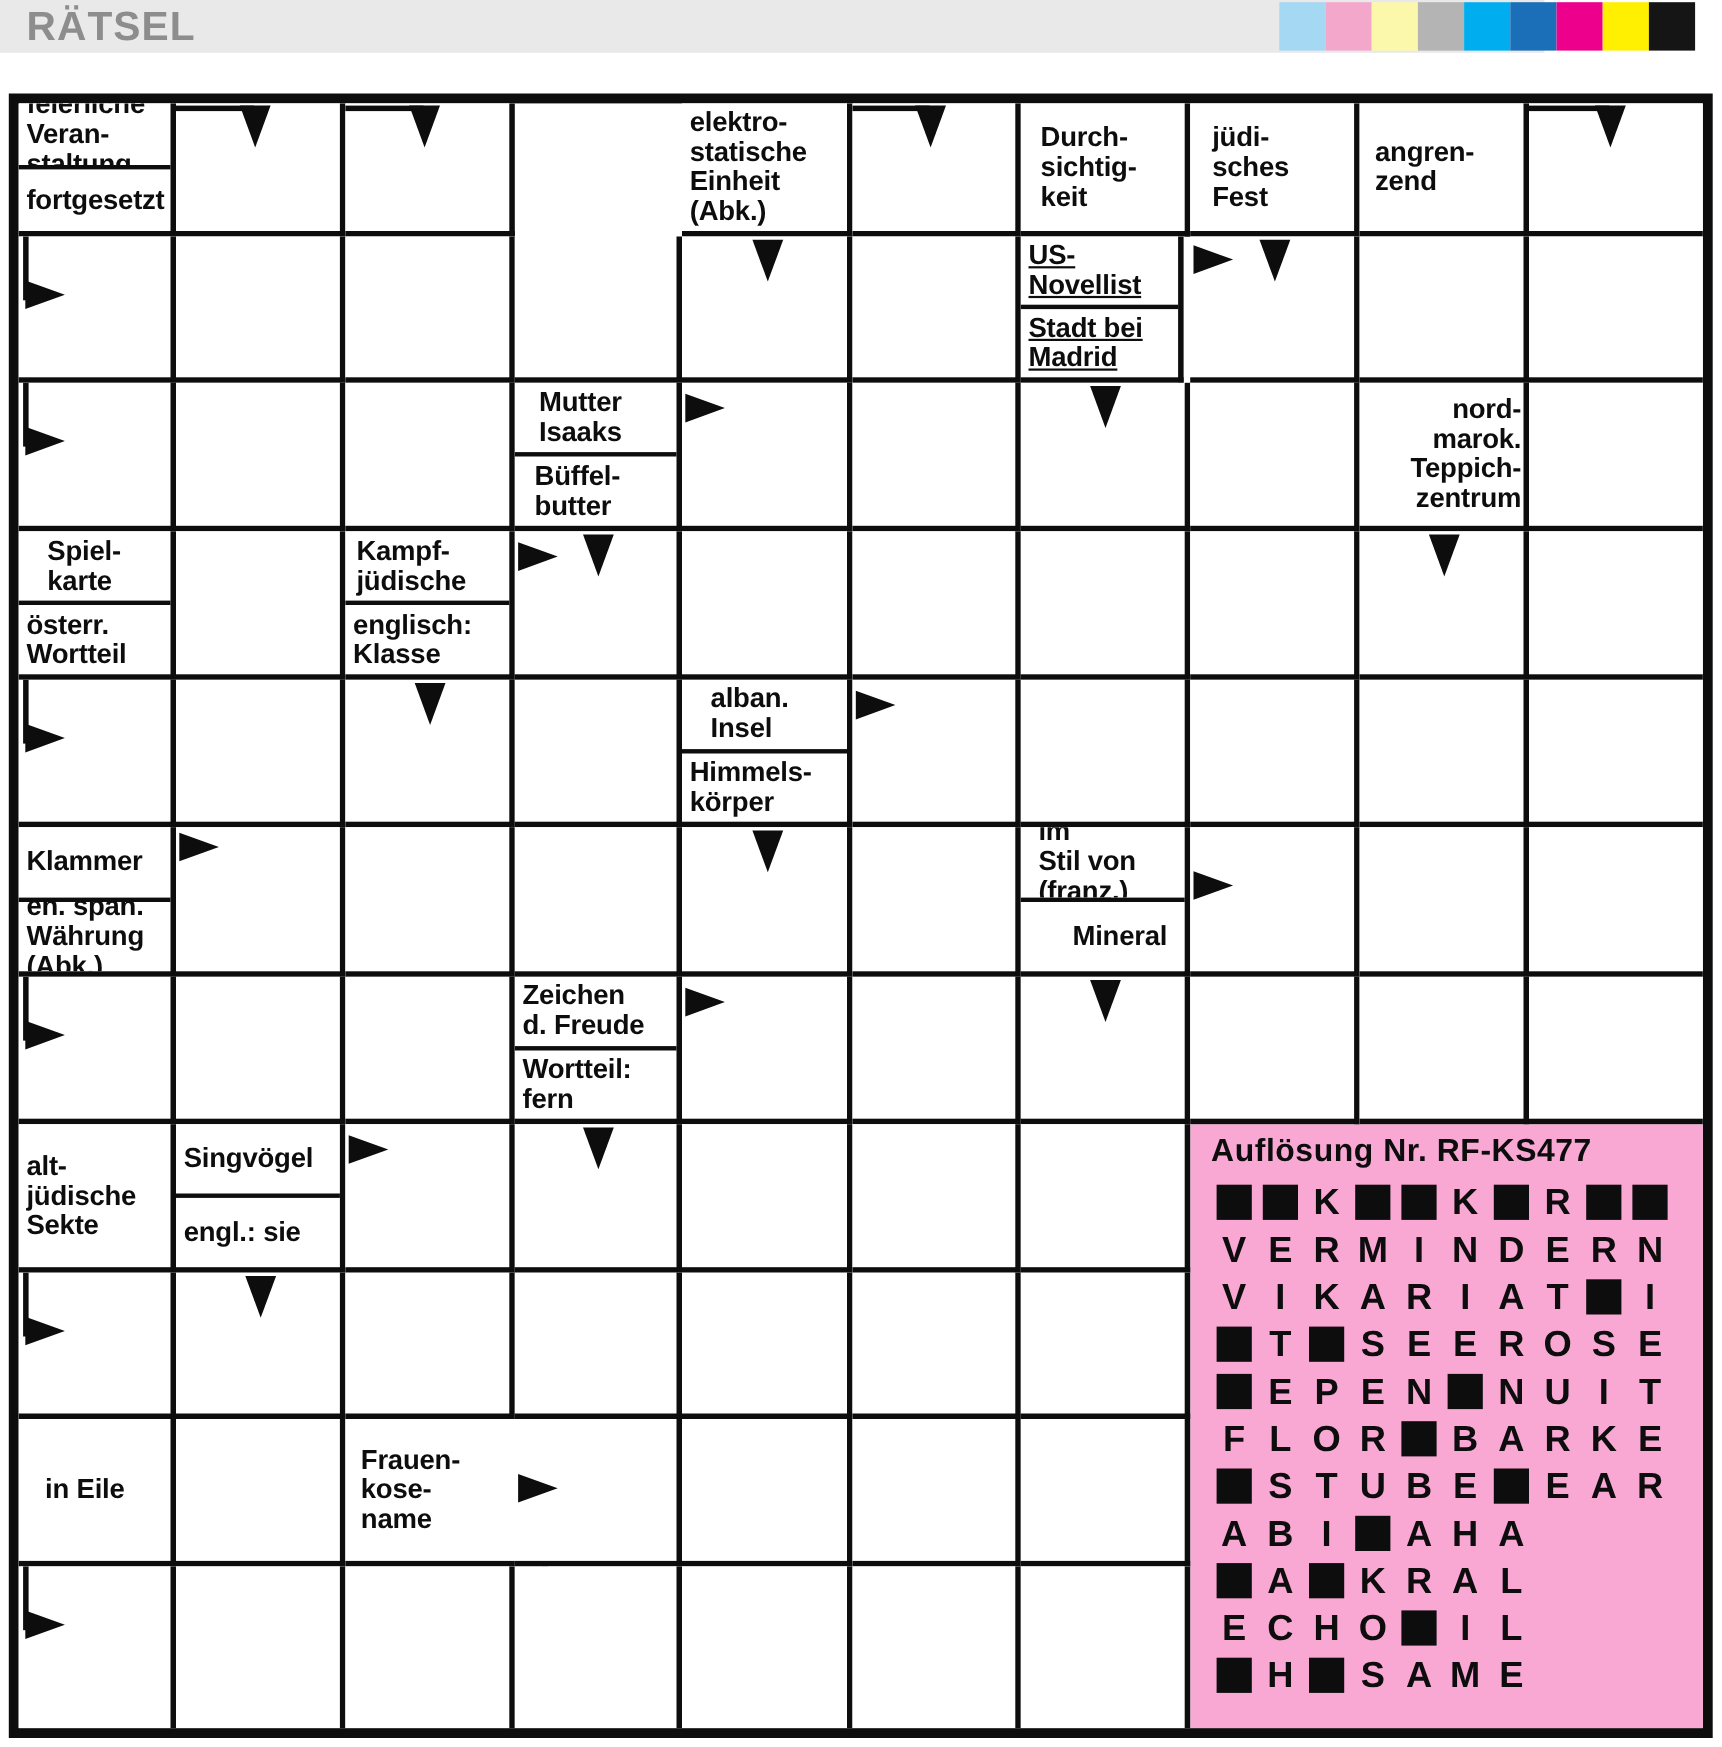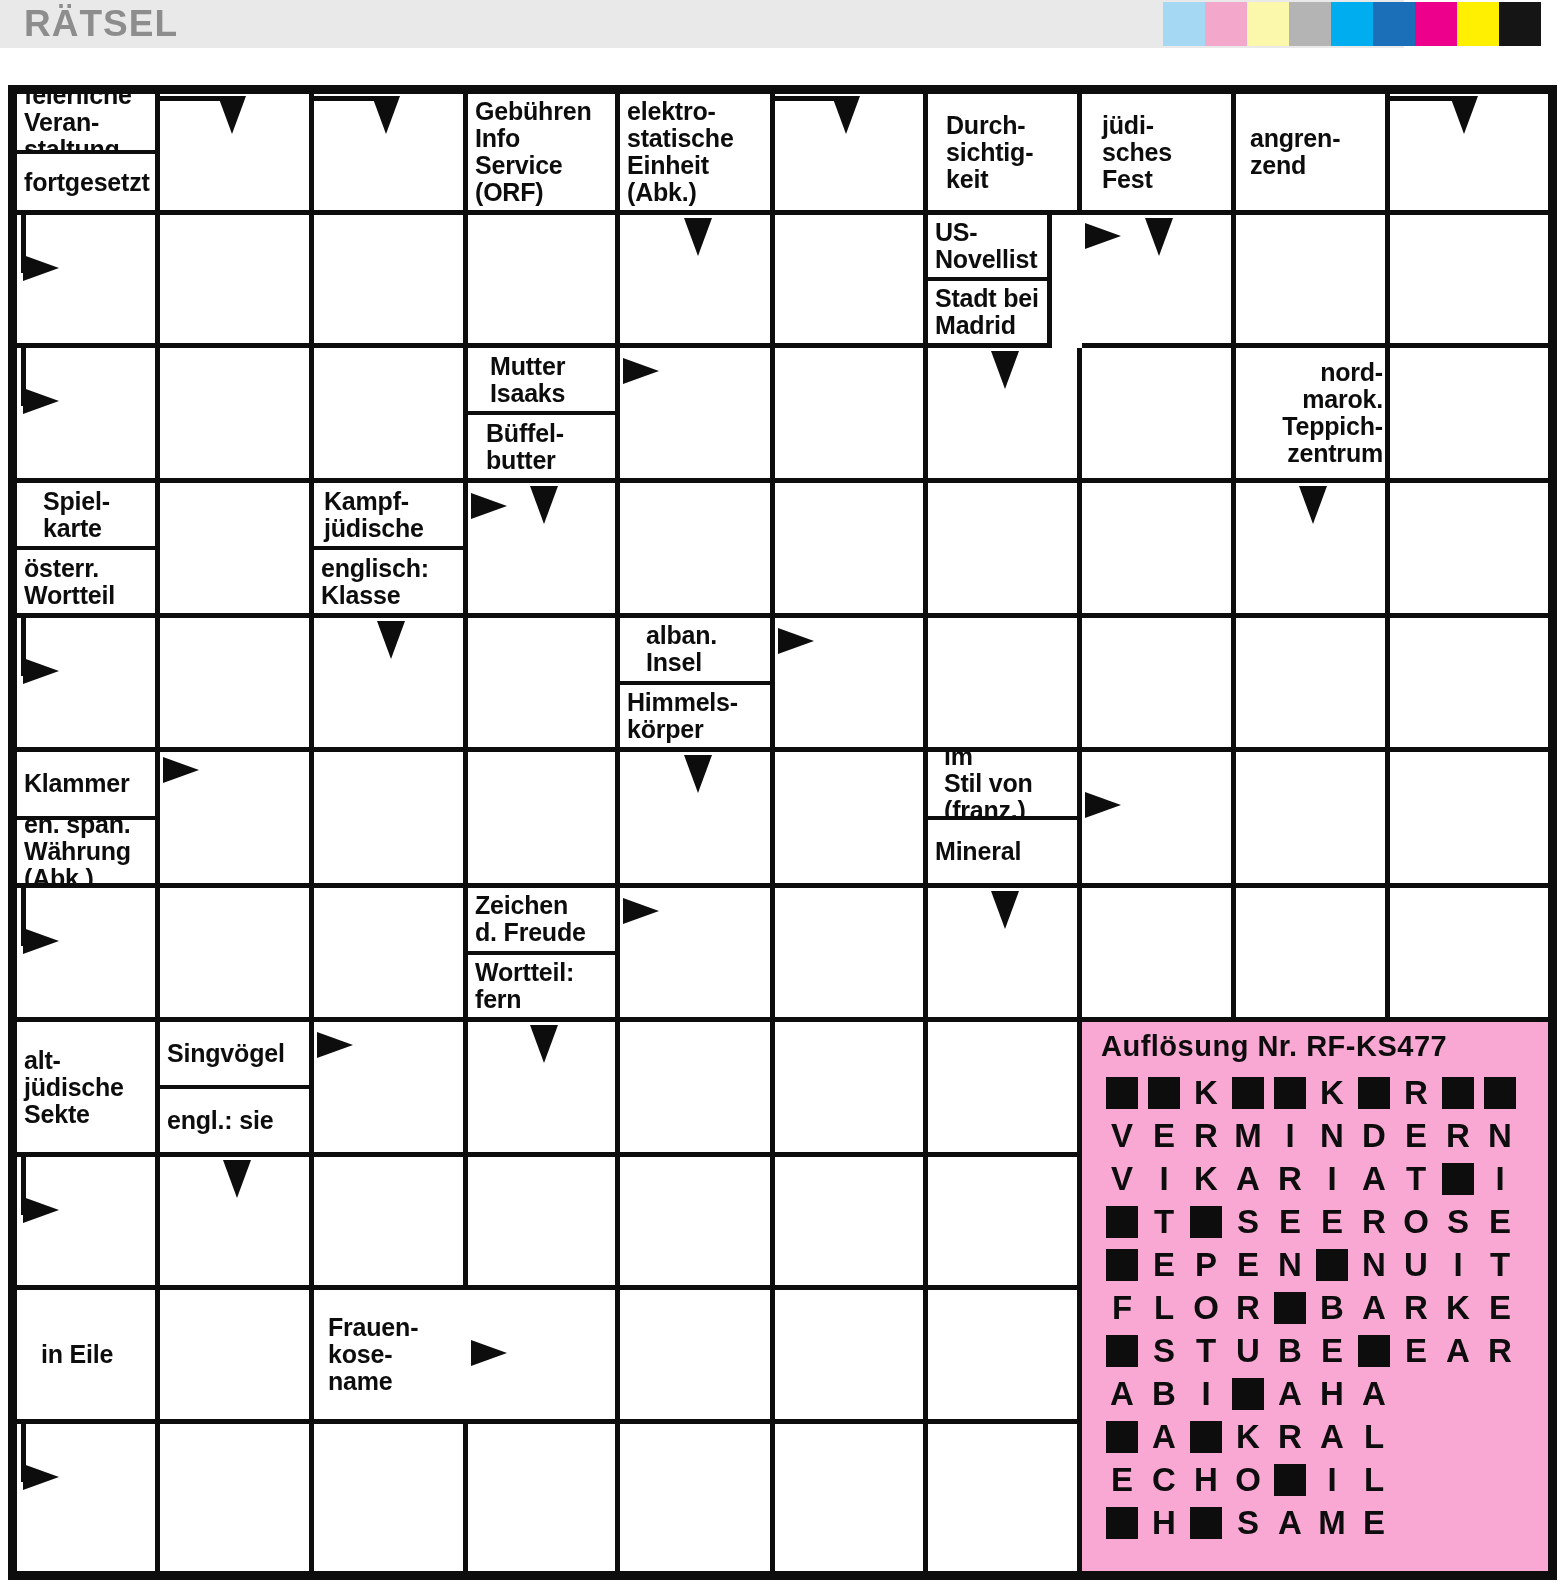--- a/index.html
+++ b/index.html
@@ -284,28 +284,20 @@
         <div class="clue-text">feierliche
 Veran-
 staltung</div>
       </div>
       <div class="clue-part divided">
         <div class="clue-text">fortgesetzt</div>
       </div>
     </div>
     <div class="cell" style="left: 143px; top: 0px; width: 154px; height: 121px;"></div>
     <div class="cell" style="left: 297px; top: 0px; width: 154px; height: 121px;"></div>
-    <div class="cell" style="left: 451px; top: 0px; width: 152px; height: 121px;">
-      <div class="clue-part">
-        <div class="clue-text">Gebühren
-Info
-Service
-(ORF)</div>
-      </div>
-    </div>
     <div class="cell" style="left: 603px; top: 0px; width: 155px; height: 121px;">
       <div class="clue-part">
         <div class="clue-text">elektro-
 statische
 Einheit
 (Abk.)</div>
       </div>
     </div>
     <div class="cell" style="left: 758px; top: 0px; width: 153px; height: 121px;"></div>
     <div class="cell" style="left: 911px; top: 0px; width: 154px; height: 121px;">
@@ -328,21 +320,21 @@
 zend</div>
       </div>
     </div>
     <div class="cell" style="left: 1373px; top: 0px; width: 158px; height: 121px; border-right: none;"></div>
     <div class="cell" style="left: 0px; top: 121px; width: 143px; height: 133px;"></div>
     <div class="cell" style="left: 143px; top: 121px; width: 154px; height: 133px;"></div>
     <div class="cell" style="left: 297px; top: 121px; width: 154px; height: 133px;"></div>
     <div class="cell" style="left: 451px; top: 121px; width: 152px; height: 133px;"></div>
     <div class="cell" style="left: 603px; top: 121px; width: 155px; height: 133px;"></div>
     <div class="cell" style="left: 758px; top: 121px; width: 153px; height: 133px;"></div>
-    <div class="cell" style="left: 911px; top: 121px; width: 124px; height: 133px;">
+    <div class="cell" style="left: 911px; top: 121px; width: 148px; height: 133px; text-decoration: underline;">
       <div class="clue-part">
         <div class="clue-text">US-
 Novellist</div>
       </div>
       <div class="clue-part divided">
         <div class="clue-text">Stadt bei
 Madrid</div>
       </div>
     </div>
     <div class="cell" style="left: 1065px; top: 121px; width: 154px; height: 133px;"></div>
@@ -436,21 +428,21 @@
     <div class="cell" style="left: 451px; top: 658px; width: 152px; height: 136px;"></div>
     <div class="cell" style="left: 603px; top: 658px; width: 155px; height: 136px;"></div>
     <div class="cell" style="left: 758px; top: 658px; width: 153px; height: 136px;"></div>
     <div class="cell" style="left: 911px; top: 658px; width: 154px; height: 136px;">
       <div class="clue-part">
         <div class="clue-text" style="padding-left: 16px;">im
 Stil von
 (franz.)</div>
       </div>
       <div class="clue-part divided">
-        <div class="clue-text" style="">Mineral</div>
+        <div class="clue-text" style=" margin-left: 40px;">Mineral</div>
       </div>
     </div>
     <div class="cell" style="left: 1065px; top: 658px; width: 154px; height: 136px;"></div>
     <div class="cell" style="left: 1219px; top: 658px; width: 154px; height: 136px;"></div>
     <div class="cell" style="left: 1373px; top: 658px; width: 158px; height: 136px; border-right: none;"></div>
     <div class="cell" style="left: 0px; top: 794px; width: 143px; height: 134px;"></div>
     <div class="cell" style="left: 143px; top: 794px; width: 154px; height: 134px;"></div>
     <div class="cell" style="left: 297px; top: 794px; width: 154px; height: 134px;"></div>
     <div class="cell" style="left: 451px; top: 794px; width: 152px; height: 134px;">
       <div class="clue-part">

